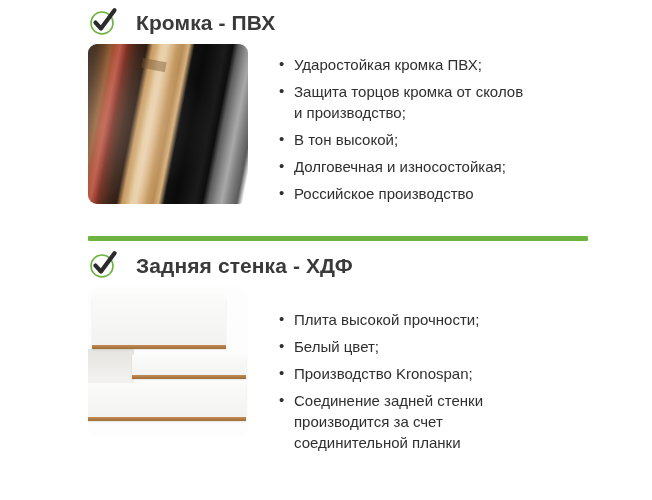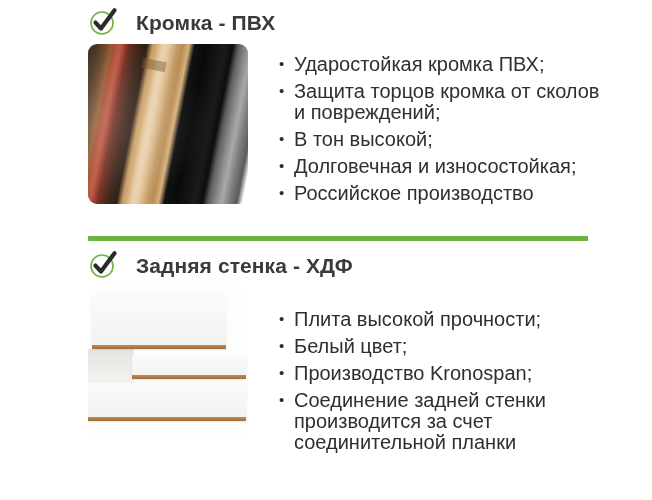--- a/index.html
+++ b/index.html
@@ -153,21 +153,21 @@
     left: 0; top: 62px;
     width: 46px; height: 36px;
     background: linear-gradient(180deg, #e6e4e0 0%, #f4f3f1 100%);
   }
 
   
   .bullets {
     margin: 7px;
     padding: 0;
     list-style: none;
-    font-size: 20px;
+    font-size: 15px;
     line-height: 21px;
     color: #2f2f2f;
   }
   .bullets li {
     position: relative;
     padding-left: 16px;
     margin-bottom: 6px;
   }
   .bullets li::before {
     content: "\2022";
@@ -215,21 +215,21 @@
         <span class="sheen"></span>
         <span class="seam"></span>
       </div>
 
       <ul class="bullets" style="margin-left:30px; margin-top:10px;">
         <li>
           <span>Ударостойкая кромка ПВХ;</span>
         </li>
         <li>
           <span>Защита торцов кромка от сколов</span>
-          <span class="l2">и повреждений;</span>
+          <span class="l2">и производство;</span>
         </li>
         <li>
           <span>В тон высокой;</span>
         </li>
         <li>
           <span>Долговечная и износостойкая;</span>
         </li>
         <li>
           <span>Российское производство</span>
         </li>

